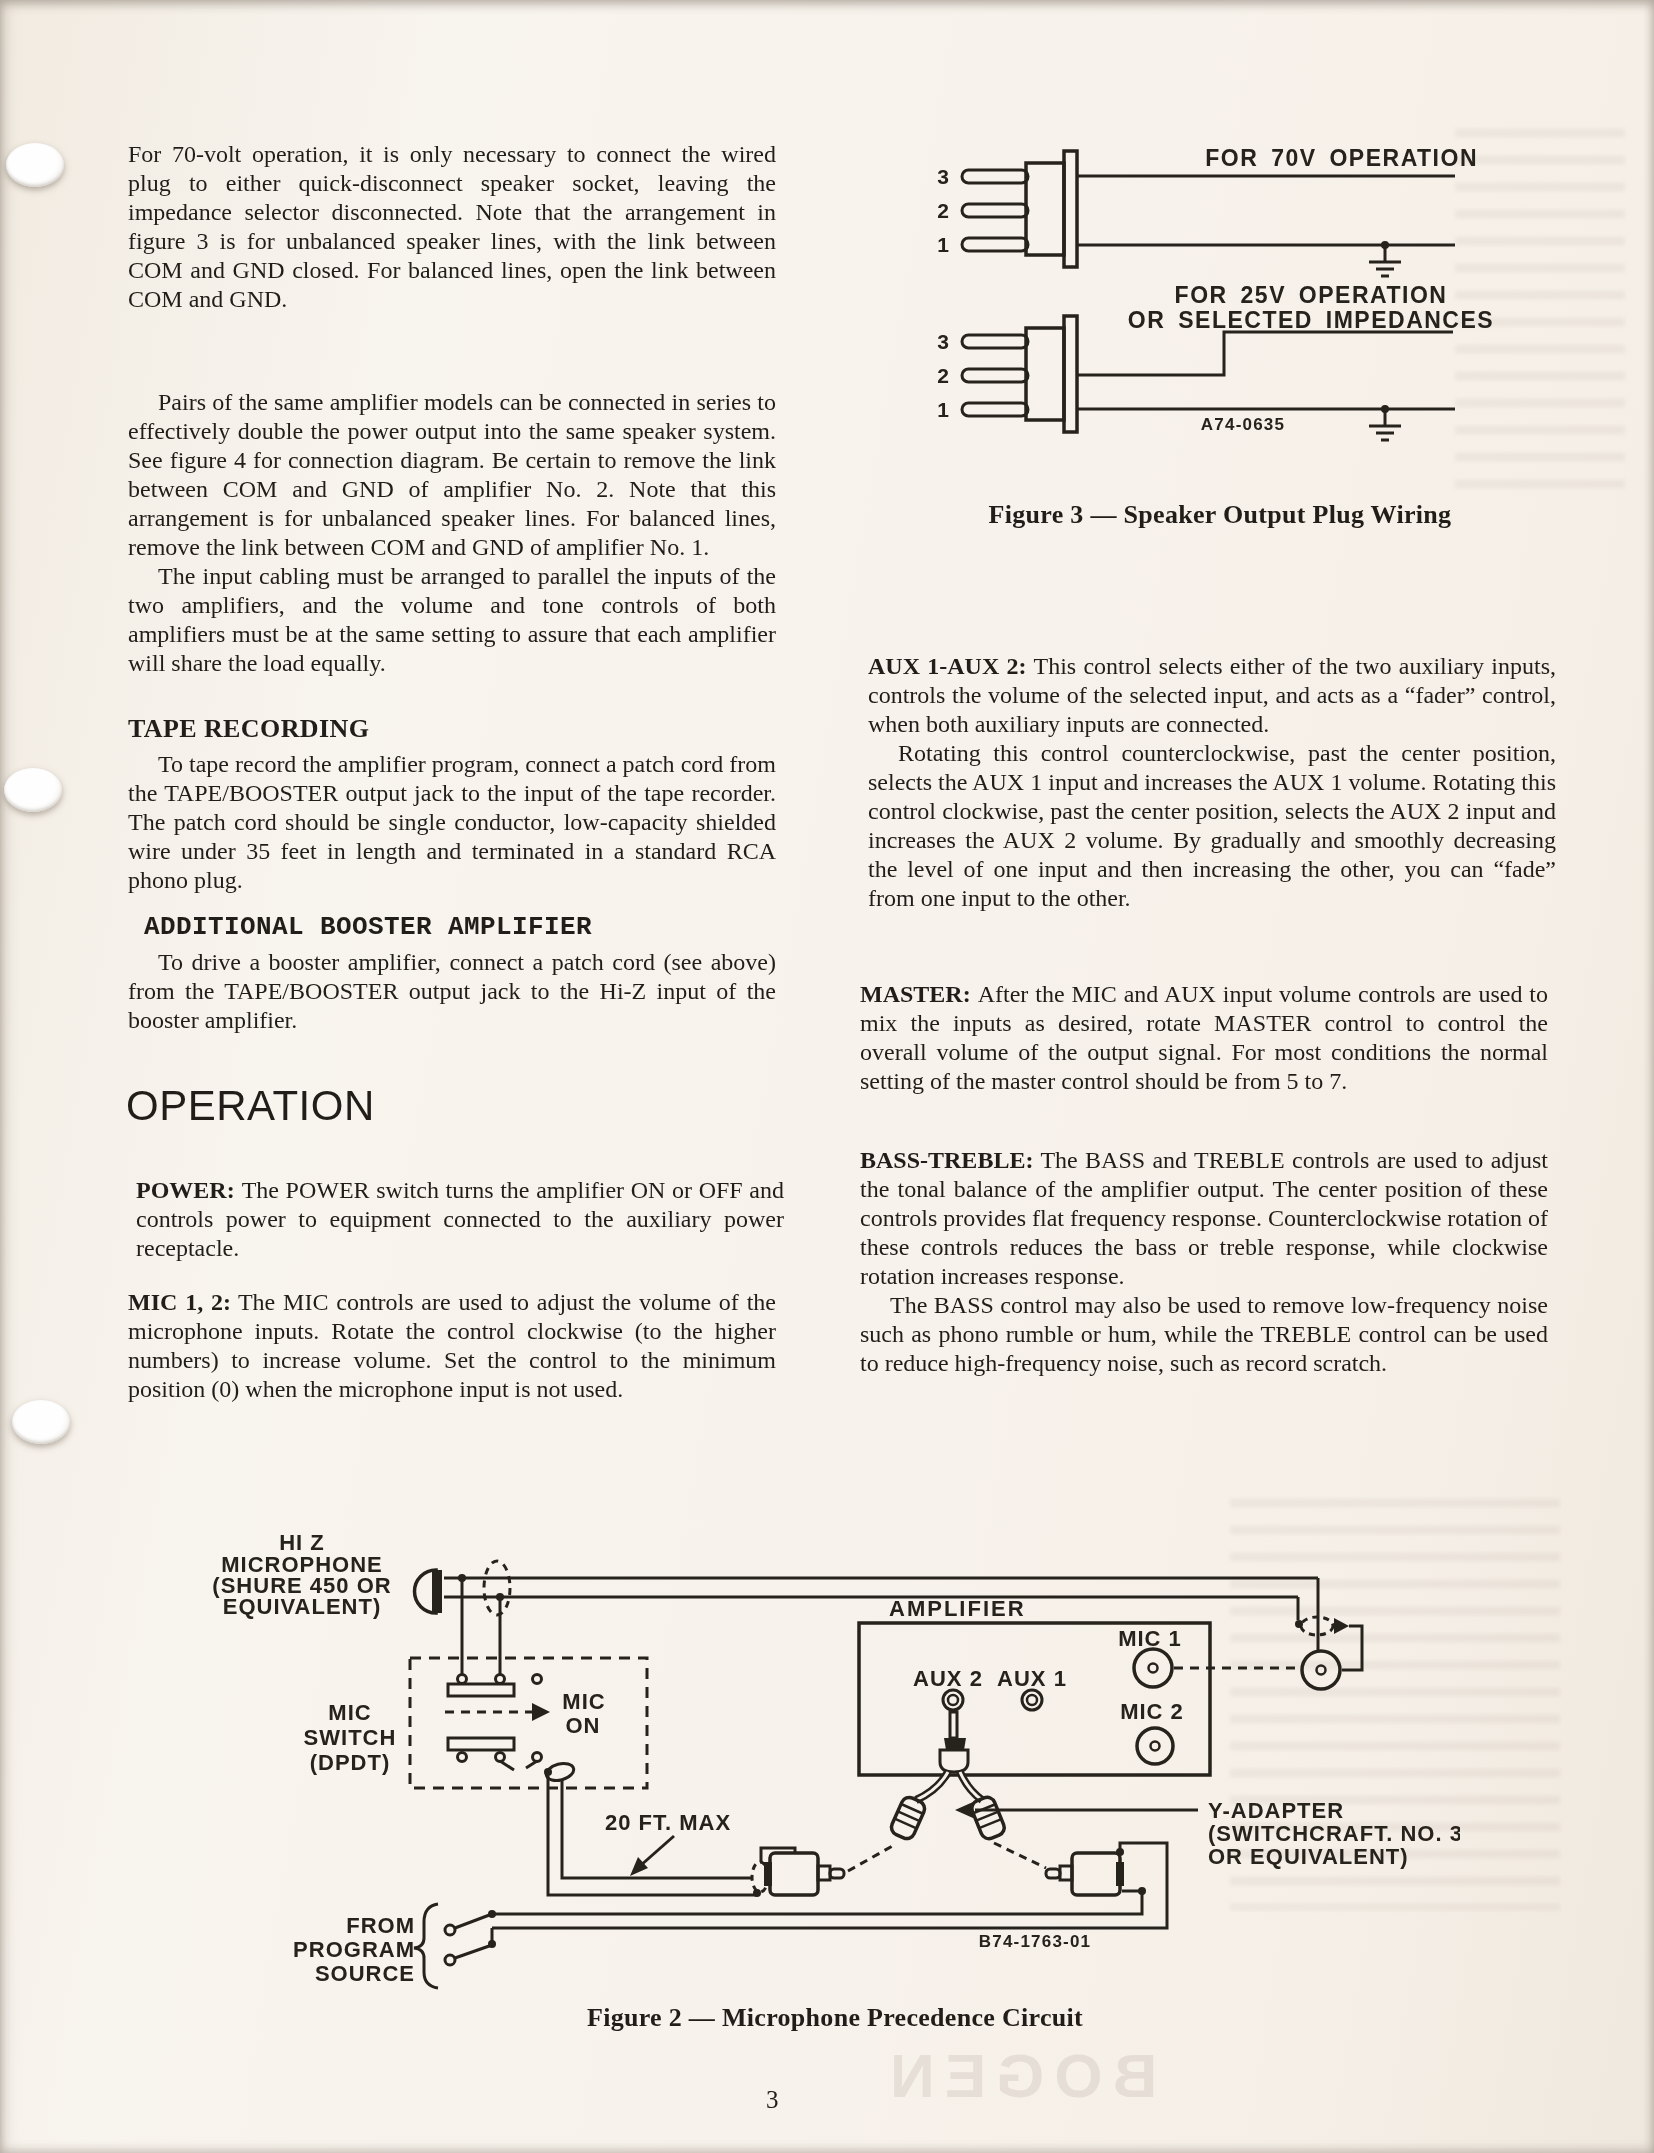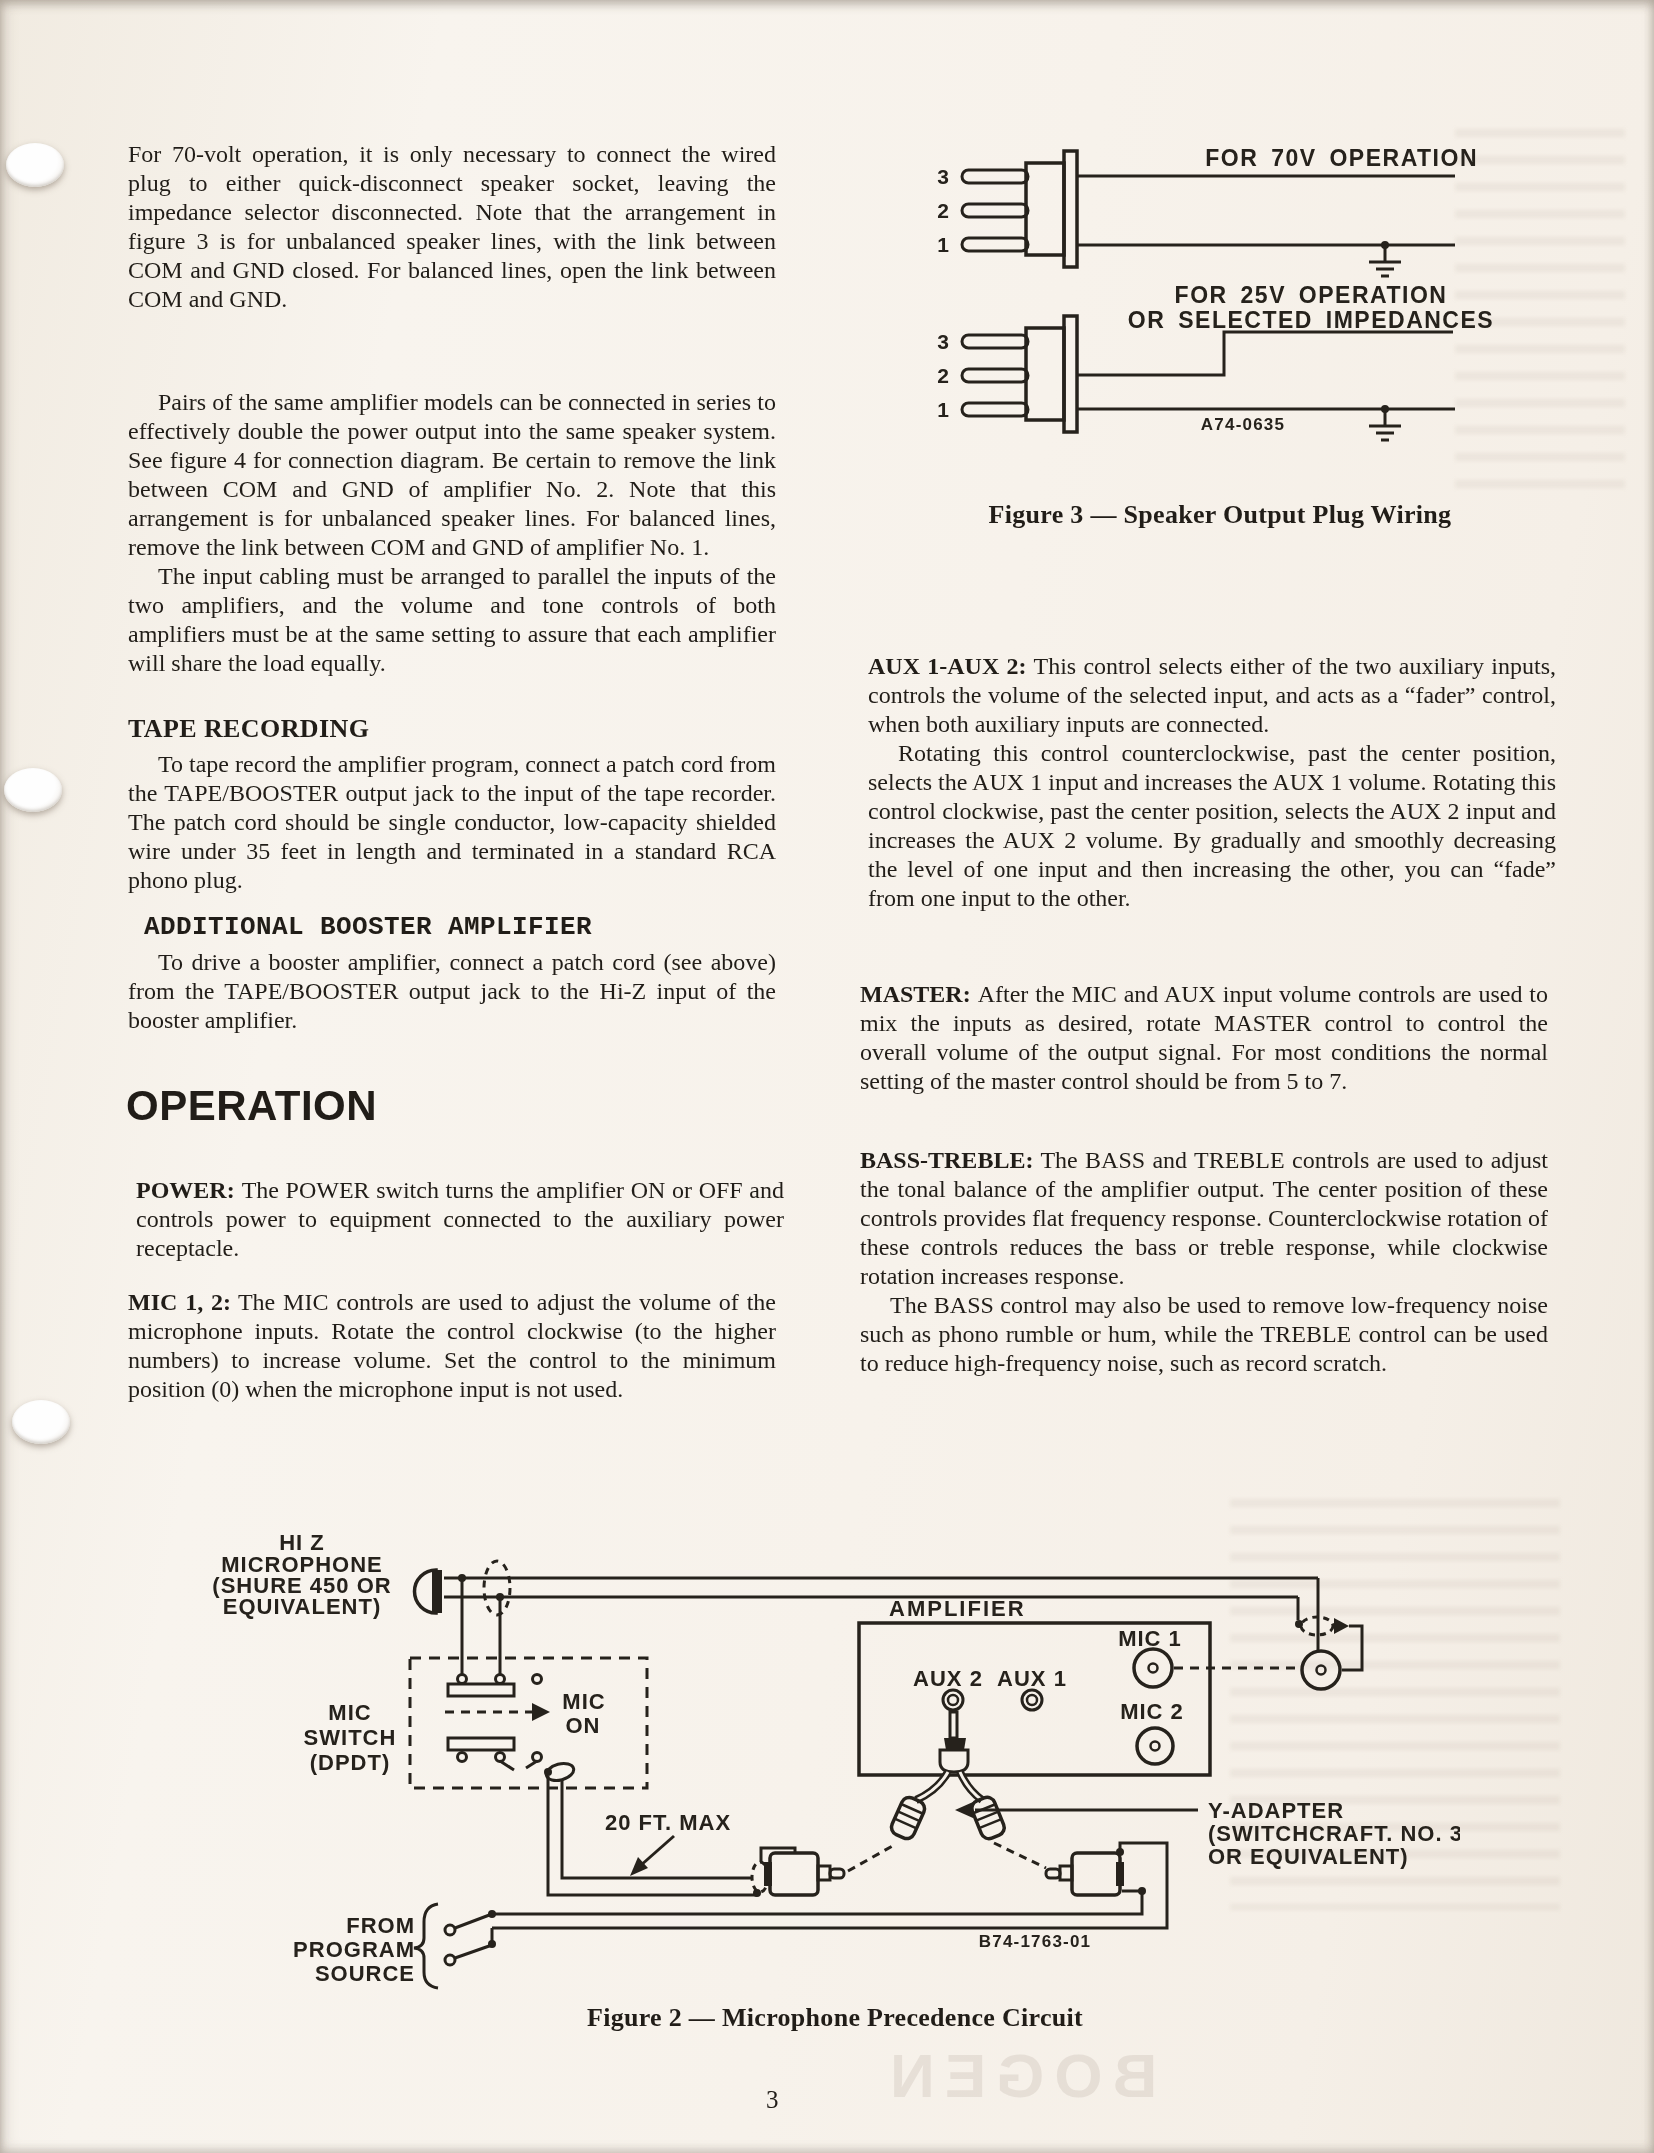--- a/index.html
+++ b/index.html
@@ -8,21 +8,21 @@
     background:linear-gradient(100deg,#f1ebe1 0%,#f8f4ee 22%,#f7f2eb 55%,#f5efe7 82%,#efe8de 100%);
     box-shadow:inset 0 5px 10px rgba(105,92,80,.28),inset 6px 0 14px rgba(120,108,95,.18),inset -4px 0 10px rgba(120,108,95,.14),inset 0 -4px 10px rgba(120,108,95,.14);
     font-family:"Liberation Serif",serif;color:#211d18;
   }
   .abs{position:absolute;}
   .body-text{font-size:24px;line-height:29px;text-align:justify;}
   .body-text p{margin:0;}
   .ind{text-indent:30px;}
   .lbl{font-weight:bold;margin-right:7px;}
   .sec-head{font-size:26px;font-weight:bold;letter-spacing:.4px;white-space:nowrap;}
-  .op-head{font-family:"Liberation Sans",sans-serif;font-weight:bold;font-size:42px;letter-spacing:.5px;}
+  .op-head{font-family:"Liberation Sans",sans-serif;font-weight:normal;font-size:42px;letter-spacing:.5px;}
   .fig-cap{font-size:26px;font-weight:bold;text-align:center;letter-spacing:.3px;}
   .pageno{font-size:25px;}
   svg text{font-family:"Liberation Sans",sans-serif;font-weight:bold;fill:#26221c;}
   .t23{font-size:23px;letter-spacing:1.5px;word-spacing:5px;}
   .t22{font-size:22px;letter-spacing:1px;}
   .t21{font-size:21px;letter-spacing:1px;}
   .t17{font-size:17px;letter-spacing:1.2px;}
   .hole{
     position:absolute;width:58px;height:44px;border-radius:50%;
     background:radial-gradient(ellipse at 45% 40%,#fefefe 55%,#f3f0ec 80%,#e3ddd4 100%);

